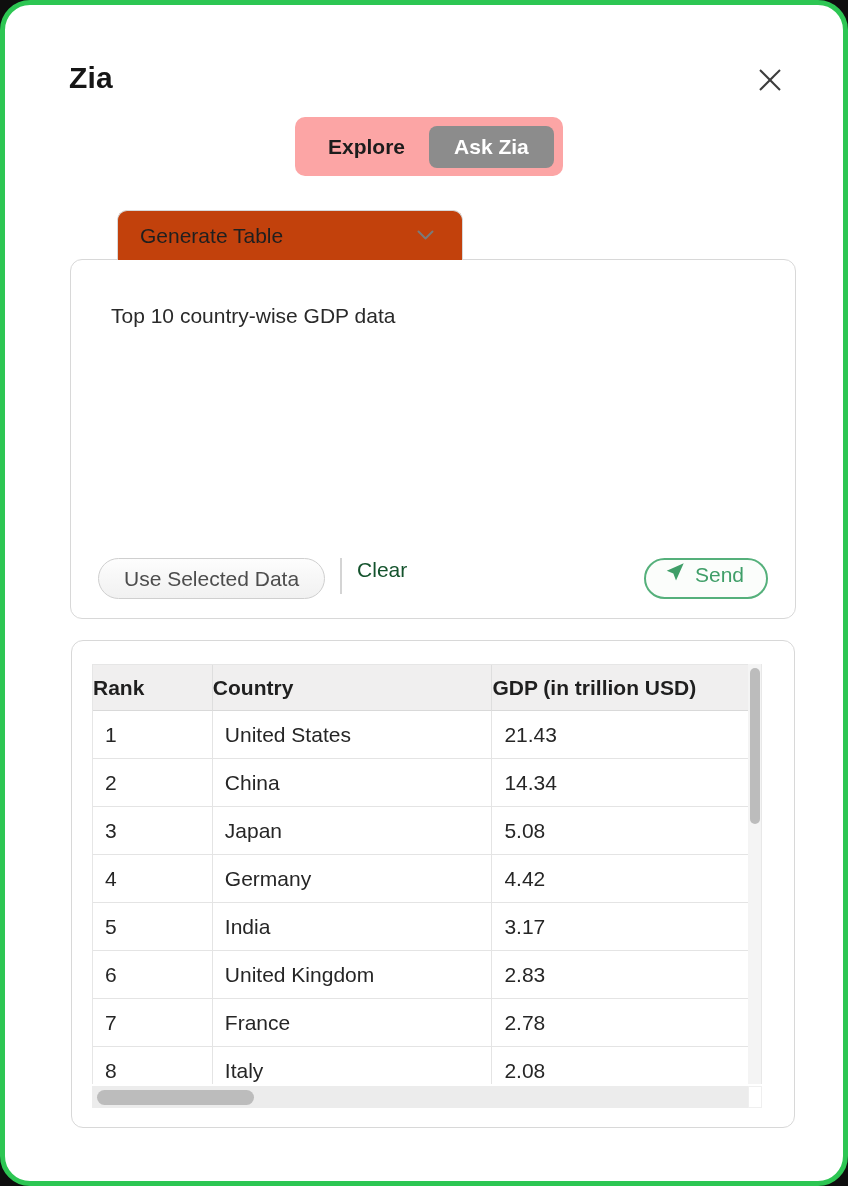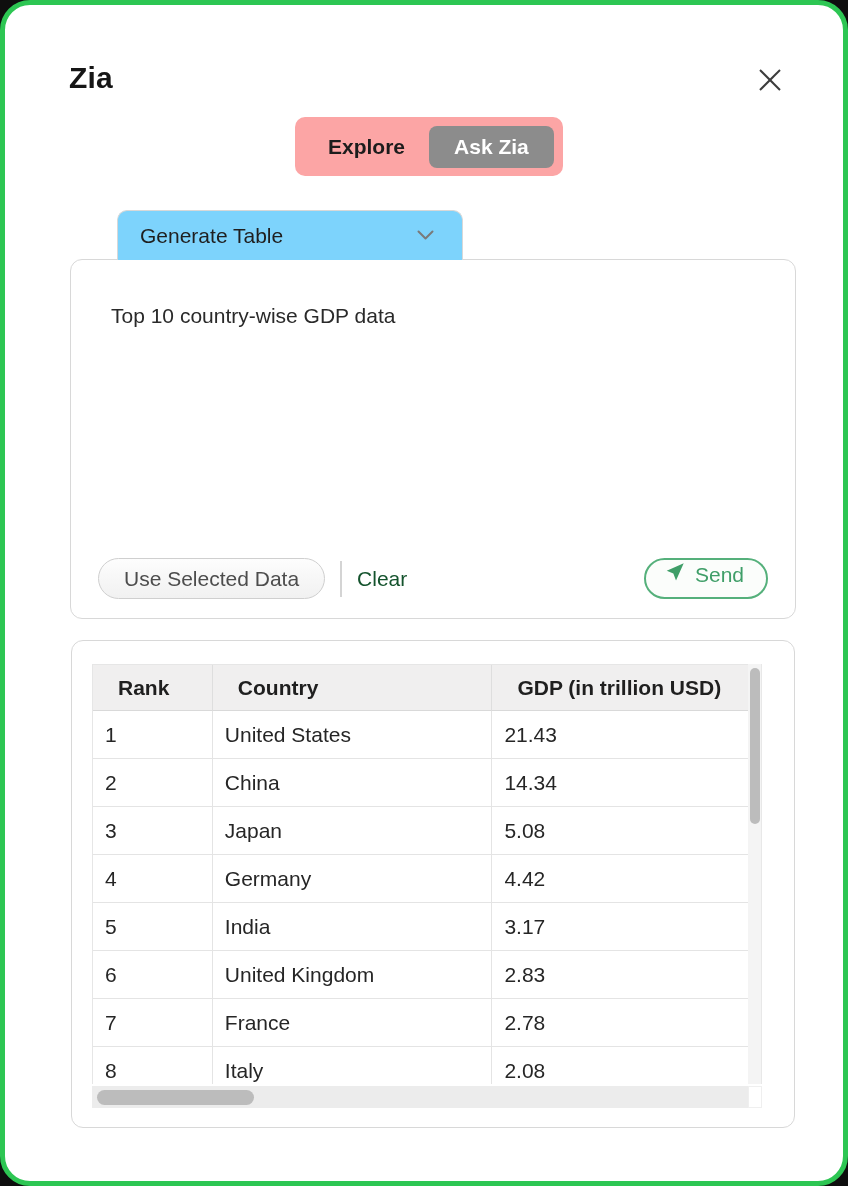--- a/index.html
+++ b/index.html
@@ -34,38 +34,38 @@
   .toggle-explore {
     padding:0 24px; font-size:21px; font-weight:700; color:#1c1c1c; cursor:pointer;
   }
   .toggle-askzia {
     background:#8c8c8c; color:#ffffff; font-size:21px; font-weight:700;
     border-radius:8px; padding:9px 25px; cursor:pointer;
   }
   
   .dropdown-tab {
     position:absolute; left:112px; top:205px; width:346px; height:50px;
-    background:#7dd3fc; border:1px solid #d8d8d8; border-bottom:none;
+    background:#c2410c; border:1px solid #d8d8d8; border-bottom:none;
     border-radius:10px 10px 0 0; z-index:2;
     display:flex; align-items:center; justify-content:space-between;
     padding:0 28px 0 22px; cursor:pointer;
   }
   .dropdown-label { font-size:21px; color:#1f1f1f; }
   
   .prompt-panel {
     position:absolute; left:65px; top:254px; width:726px; height:360px;
     background:#ffffff; border:1px solid #d8d8d8; border-radius:12px; z-index:1;
   }
   .prompt-text {
     position:absolute; left:40px; top:44px;
     font-size:21px; color:#2a2a2a;
   }
   .actions-row {
     position:absolute; left:27px; bottom:19px; width:670px; height:41px;
-    display:flex; align-items:center;
+    display:flex; 
   }
   .use-selected-btn {
     height:41px; padding:0 25px; border:1px solid #cfcfcf; border-radius:21px;
     background:linear-gradient(#fdfdfd,#f1f1f1);
     font-size:21px; color:#4d4d4d; display:flex; align-items:center; cursor:pointer;
     font-family:"Liberation Sans", sans-serif;
   }
   .vdivider { width:2px; height:36px; background:#d4d4d4; margin:0 15px; }
   .clear-link { font-size:21px; color:#14532d; cursor:pointer; }
   .spacer { flex:1; }
@@ -81,21 +81,21 @@
     background:#ffffff; border:1px solid #d8d8d8; border-radius:12px;
   }
   .table-region { position:absolute; left:20px; top:23px; width:670px; height:447px; }
   .table-clip {
     position:absolute; left:0; top:0; width:656px; height:420px; overflow:hidden;
     border-top:1px solid #e6e6e6; border-left:1px solid #e6e6e6;
   }
   .thead { display:flex; height:46px; }
   .hcell {
     background:#f0efef; font-size:21px; font-weight:700; color:#1f1f1f;
-    display:flex; align-items:center; padding-left:25px;
+    display:flex; align-items:center; padding-left:0;
     border-right:1px solid #dedede; border-bottom:1px solid #d9d9d9;
   }
   .trow { display:flex; height:48px; }
   .tcell {
     background:#ffffff; font-size:21px; color:#262626;
     display:flex; align-items:center; padding-left:12px;
     border-right:1px solid #e4e4e4; border-bottom:1px solid #e4e4e4;
   }
   .c0 { width:120px; }
   .c1 { width:280px; }

